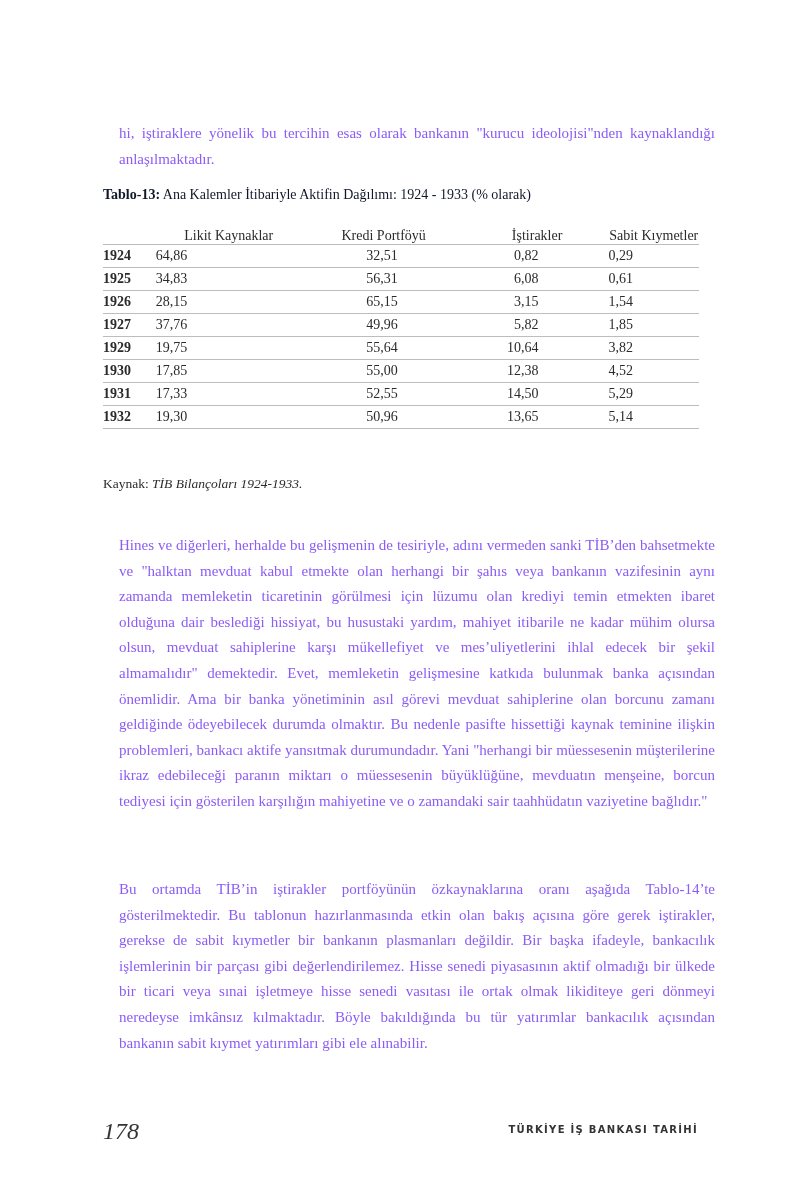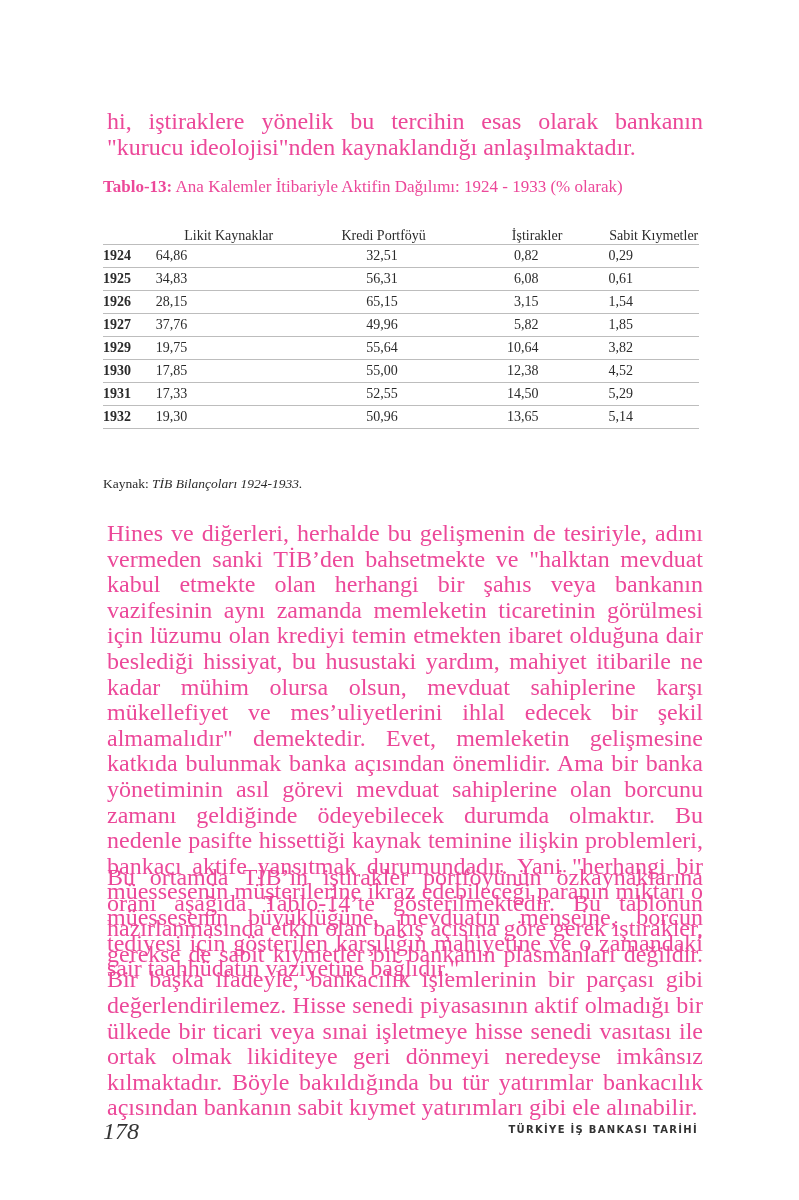--- a/index.html
+++ b/index.html
@@ -1,23 +1,23 @@
 <!DOCTYPE html>
 <html><head>
 <meta charset="utf-8">
 <style>
   html, body { margin: 0; padding: 0; background: #ffffff; }
   body { width: 799px; height: 1200px; position: relative; overflow: hidden;
          font-family: "DejaVu Serif", "Liberation Serif", serif; color: #2b2b2b; }
   .page { position: absolute; left: 103px; top: 0; width: 596px; }
-  .para { font-family: "Liberation Serif", serif; font-size: 24px; line-height: 25.6px;
-          text-align: justify; margin: 4px; color: #ec4899; }
+  .para { font-family: "Liberation Serif", serif; font-size: 15px; line-height: 25.6px;
+          text-align: justify; margin: 16px; color: #8b5cf6; }
   #p1 { position: absolute; top: 105px; left: 0; width: 596px; }
-  #caption { position: absolute; top: 176px; left: 0; width: 596px;
-             font-family: "Liberation Serif", serif; font-size: 17px; line-height: 22px; color: #ec4899; }
+  #caption { position: absolute; top: 184px; left: 0; width: 596px;
+             font-family: "Liberation Serif", serif; font-size: 14px; line-height: 22px; color: #0f172a; }
   #caption b { font-weight: bold; }
   #tbl { position: absolute; top: 224px; left: 0; width: 596px; border-collapse: collapse;
          font-family: "Liberation Serif", serif; font-size: 14px; color: #2b2b2b; }
   #tbl th { font-weight: normal; height: 20px; padding: 0; text-align: center; vertical-align: bottom;
             border-bottom: 1px solid #bdbdbd; }
   #tbl td { height: 22px; padding: 0; border-bottom: 1px solid #bdbdbd; vertical-align: middle; }
   #tbl tr:last-child td { border-bottom: 1px solid #bdbdbd; }
   #tbl td.yr { font-weight: bold; text-align: left; width: 62px; }
   #tbl td.c1 { padding-right: 57px; width: 110px; }
   #tbl td.c2 { text-align: right; padding-right: 68px; width: 120px; }

